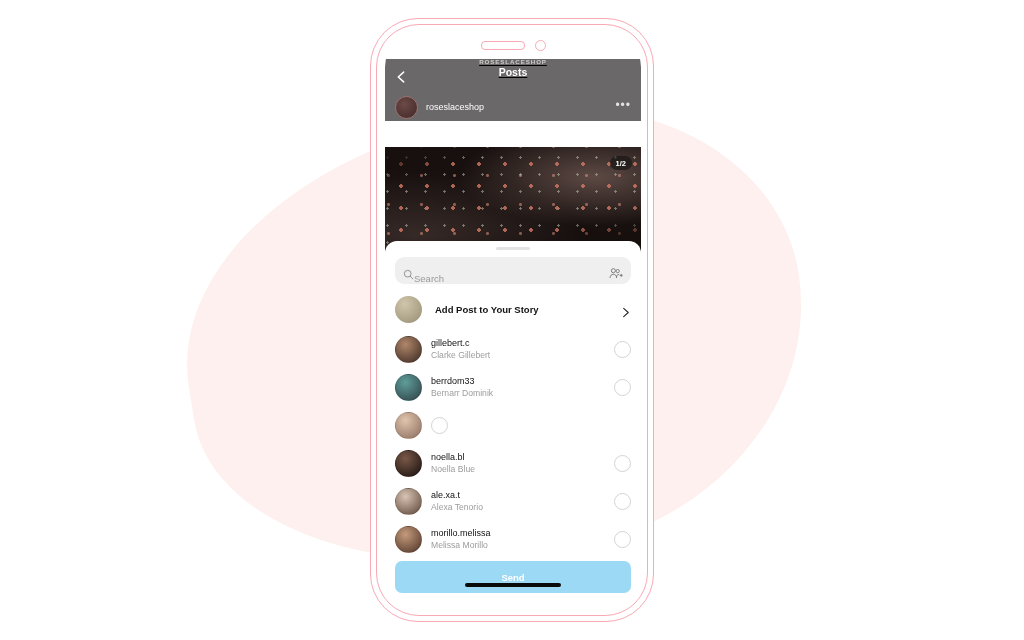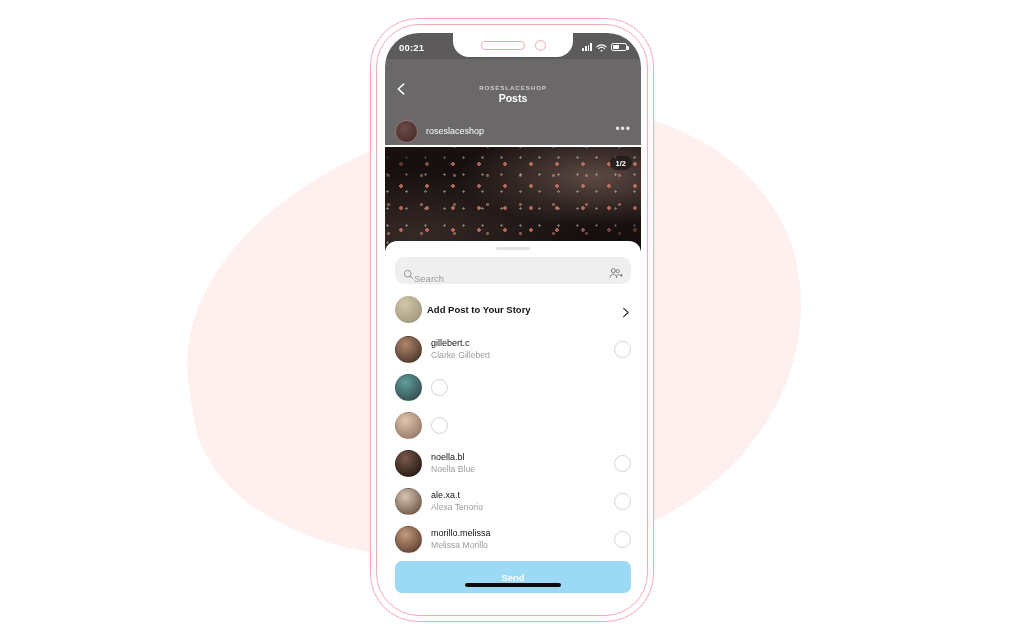--- a/index.html
+++ b/index.html
@@ -156,23 +156,24 @@
     left: 0;
     top: 26px;
     width: 100%;
     background: #6a6868;
     box-sizing: border-box;
   }
   .nav-row {
     position: relative;
     height: 34px;
     display: flex;
-    align-items: flex-end;
+    align-items: flex-start;
     justify-content: center;
-    padding: 12px 10px;
+    padding: 0 10px;
+    text-decoration: underline;
   }
   .back-chev {
     position: absolute;
     left: 10px;
     top: 50%;
     transform: translateY(-50%);
     width: 13px;
     height: 13px;
   }
   .nav-titles { text-align: center; line-height: 1.12; }
@@ -292,21 +293,21 @@
 
   
   .people-list {
     flex: 1;
     overflow: hidden;
     padding: 0 10px;
   }
   .story-row {
     display: flex;
     align-items: center;
-    gap: 5px;
+    gap: 13px;
     height: 42px;
   }
   .story-avatar {
     width: 27px; height: 27px;
     border-radius: 50%;
     background: radial-gradient(circle at 36% 30%, #cfc6ac, #968d72);
     flex: none;
   }
   .story-label {
     flex: 1;
@@ -386,41 +387,20 @@
 <body>
 
 <div id="canvas">
   <div class="blob" style="background: rgb(253, 240, 238);"></div>
 
   <div id="phone" style="border-color: rgb(249, 168, 180);">
     <div id="phone-inner-ring" style="border-color: rgb(249, 168, 180);"></div>
 
     <div id="screen">
 
-      <div class="statusbar">
-        <div class="clock">00:21</div>
-        <div class="status-right">
-          <span class="sig-bars">
-              <i></i>
-              <i></i>
-              <i></i>
-              <i></i>
-            </span>
-          <span class="wifi">
-            <svg viewBox="0 0 16 12" width="11" height="8">
-              <path d="M1 4.2 A10 10 0 0 1 15 4.2" fill="none" stroke="#fff" stroke-width="1.7" stroke-linecap="round"></path>
-              <path d="M3.6 6.9 A6.4 6.4 0 0 1 12.4 6.9" fill="none" stroke="#fff" stroke-width="1.7" stroke-linecap="round"></path>
-              <circle cx="8" cy="10" r="1.3" fill="#fff"></circle>
-            </svg>
-          </span>
-          <span class="batt">
-              <i></i>
-            </span>
-        </div>
-      </div>
 
       <div class="notch">
         <span class="speaker" style="border-color: rgb(249, 168, 180);"></span>
         <span class="cam" style="border-color: rgb(249, 168, 180);"></span>
       </div>
 
       <div class="app-header">
         <div class="nav-row">
           <span class="back-chev">
             <svg viewBox="0 0 12 12" width="13" height="13">
@@ -483,20 +463,24 @@
               <div class="person-row">
                 <span class="p-avatar" style="background: radial-gradient(circle at 38% 30%, rgb(176, 134, 106), rgb(58, 42, 34));"></span>
                 <div class="p-text">
                   <div class="p-user">gillebert.c</div>
                   <div class="p-name">Clarke Gillebert</div>
                 </div>
                 <span class="sel-circle"></span>
               </div>
               <div class="person-row">
                 <span class="p-avatar" style="background: radial-gradient(circle at 38% 30%, rgb(95, 157, 154), rgb(46, 63, 69));"></span>
+                <div class="p-text">
+                  <div class="p-user">berrdom33</div>
+                  <div class="p-name">Bernarr Dominik</div>
+                </div>
                 <span class="sel-circle"></span>
               </div>
               <div class="person-row">
                 <span class="p-avatar" style="background: radial-gradient(circle at 38% 30%, rgb(224, 196, 173), rgb(138, 109, 93));"></span>
                 <span class="sel-circle"></span>
               </div>
               <div class="person-row">
                 <span class="p-avatar" style="background: radial-gradient(circle at 38% 30%, rgb(122, 88, 72), rgb(23, 16, 13));"></span>
                 <div class="p-text">
                   <div class="p-user">noella.bl</div>

